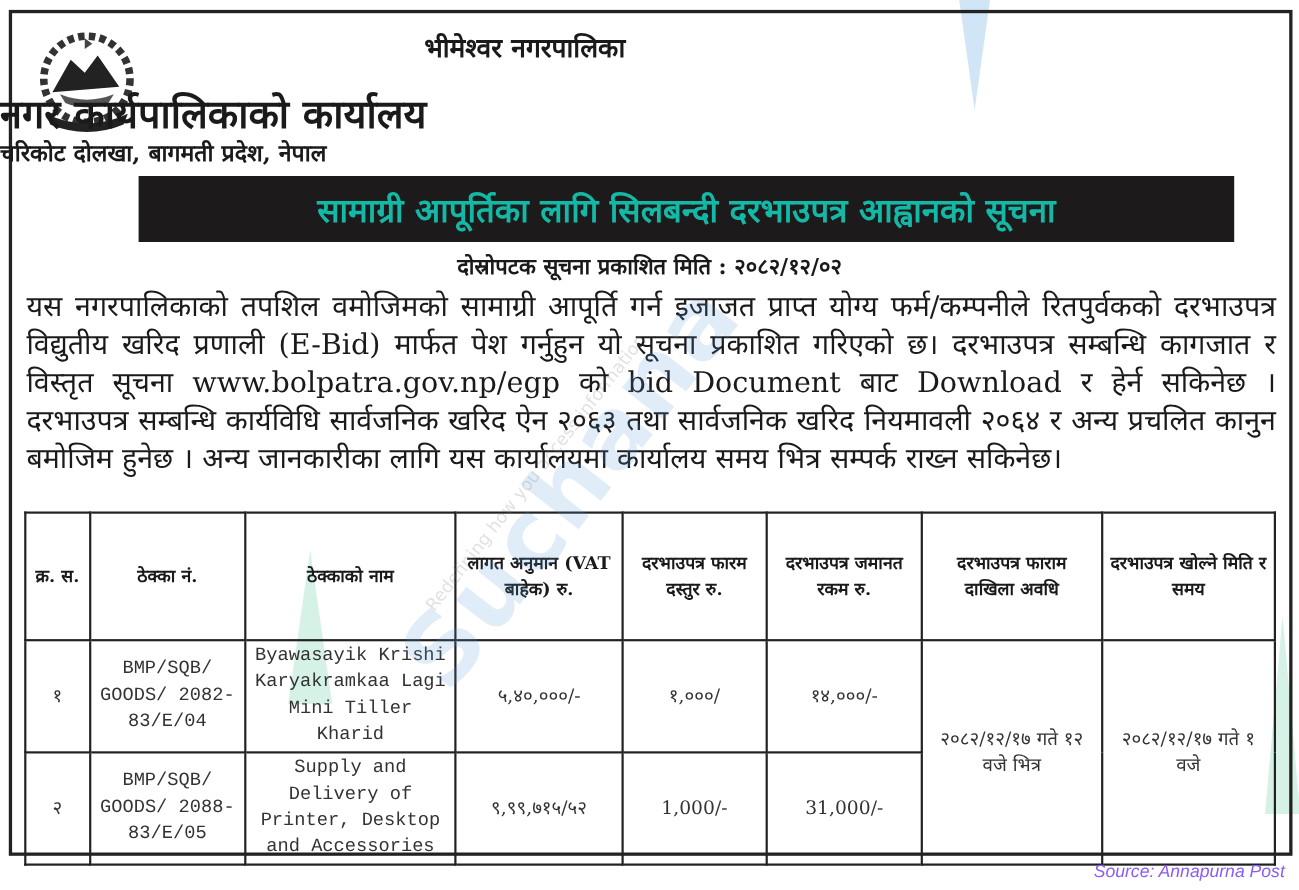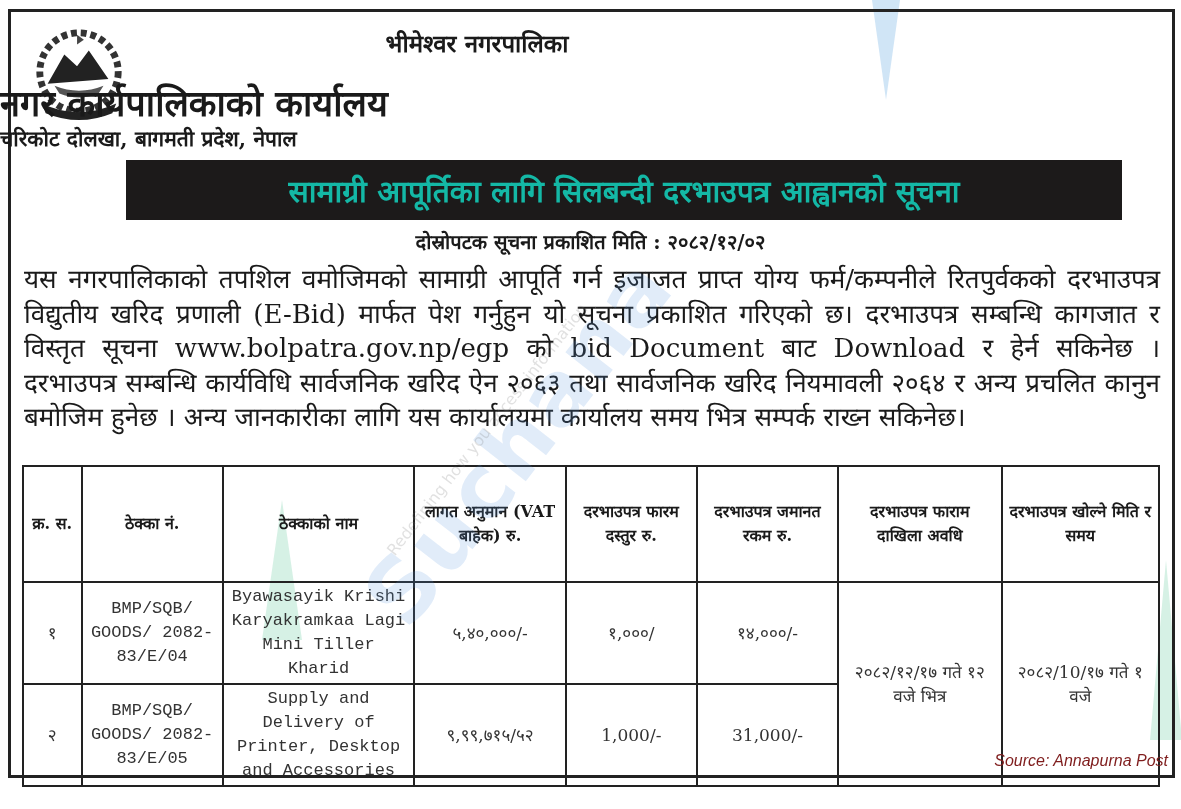--- a/index.html
+++ b/index.html
@@ -40,22 +40,22 @@
   .body-text { position: absolute; left: 24px; top: 262px; width: 1136px;
     font-size: 26px; line-height: 34.5px; text-align: justify; text-align-last: left; }
 
   table.tender { position: absolute; left: 22px; top: 465px; width: 1138px; height: 300px;
     border-collapse: collapse; font-size: 16px; }
   table.tender th, table.tender td { border: 2px solid #222; text-align: center; vertical-align: middle;
     padding: 2px 6px; line-height: 24px; }
   table.tender th { font-weight: bold; font-size: 16px; height: 110px; }
   table.tender td { font-size: 17px; color: #333; }
   .en { font-family: Liberation Mono, monospace; font-size: 17px; color: #333; margin-left: 32px; }
-  .source { position: absolute; right: 13px; top: 752px; font-family: "Liberation Sans", sans-serif;
-    font-style: italic; font-size: 16px; color: #7f1d1d; margin-left: 44px; }
+  .source { position: absolute; right: 13px; top: 784px; font-family: "Liberation Sans", sans-serif;
+    font-style: italic; font-size: 16px; color: #8b5cf6; margin-left: 44px; }
 </style>
 </head>
 <body>
 
 <div class="watermark wm-tri1"></div>
 <div class="watermark wm-tri2"></div>
 <div class="watermark wm-tri3"></div>
 
 <div class="frame"></div>
 
@@ -104,25 +104,25 @@
   </thead>
   <tbody>
     <tr>
       <td>१</td>
       <td class="en">BMP/SQB/ GOODS/ 2082-83/E/04</td>
       <td class="en">Byawasayik Krishi Karyakramkaa Lagi Mini Tiller Kharid</td>
       <td>५,४०,०००/-</td>
       <td>१,०००/</td>
       <td>१४,०००/-</td>
       <td rowspan="2">२०८२/१२/१७ गते १२ वजे भित्र</td>
-      <td rowspan="2">२०८२/10/१७ गते १ वजे</td>
+      <td rowspan="2">२०८२/१२/१७ गते १ वजे</td>
     </tr>
     <tr>
       <td>२</td>
-      <td class="en">BMP/SQB/ GOODS/ 2082-83/E/05</td>
+      <td class="en">BMP/SQB/ GOODS/ 2088-83/E/05</td>
       <td class="en">Supply and Delivery of Printer, Desktop and Accessories</td>
       <td>९,९९,७१५/५२</td>
       <td>1,000/-</td>
       <td>31,000/-</td>
     </tr>
   </tbody>
 </table>
 
 <div class="watermark wm-text">Suchana</div>
 <div class="watermark wm-tag">Redefining how you access information</div>

